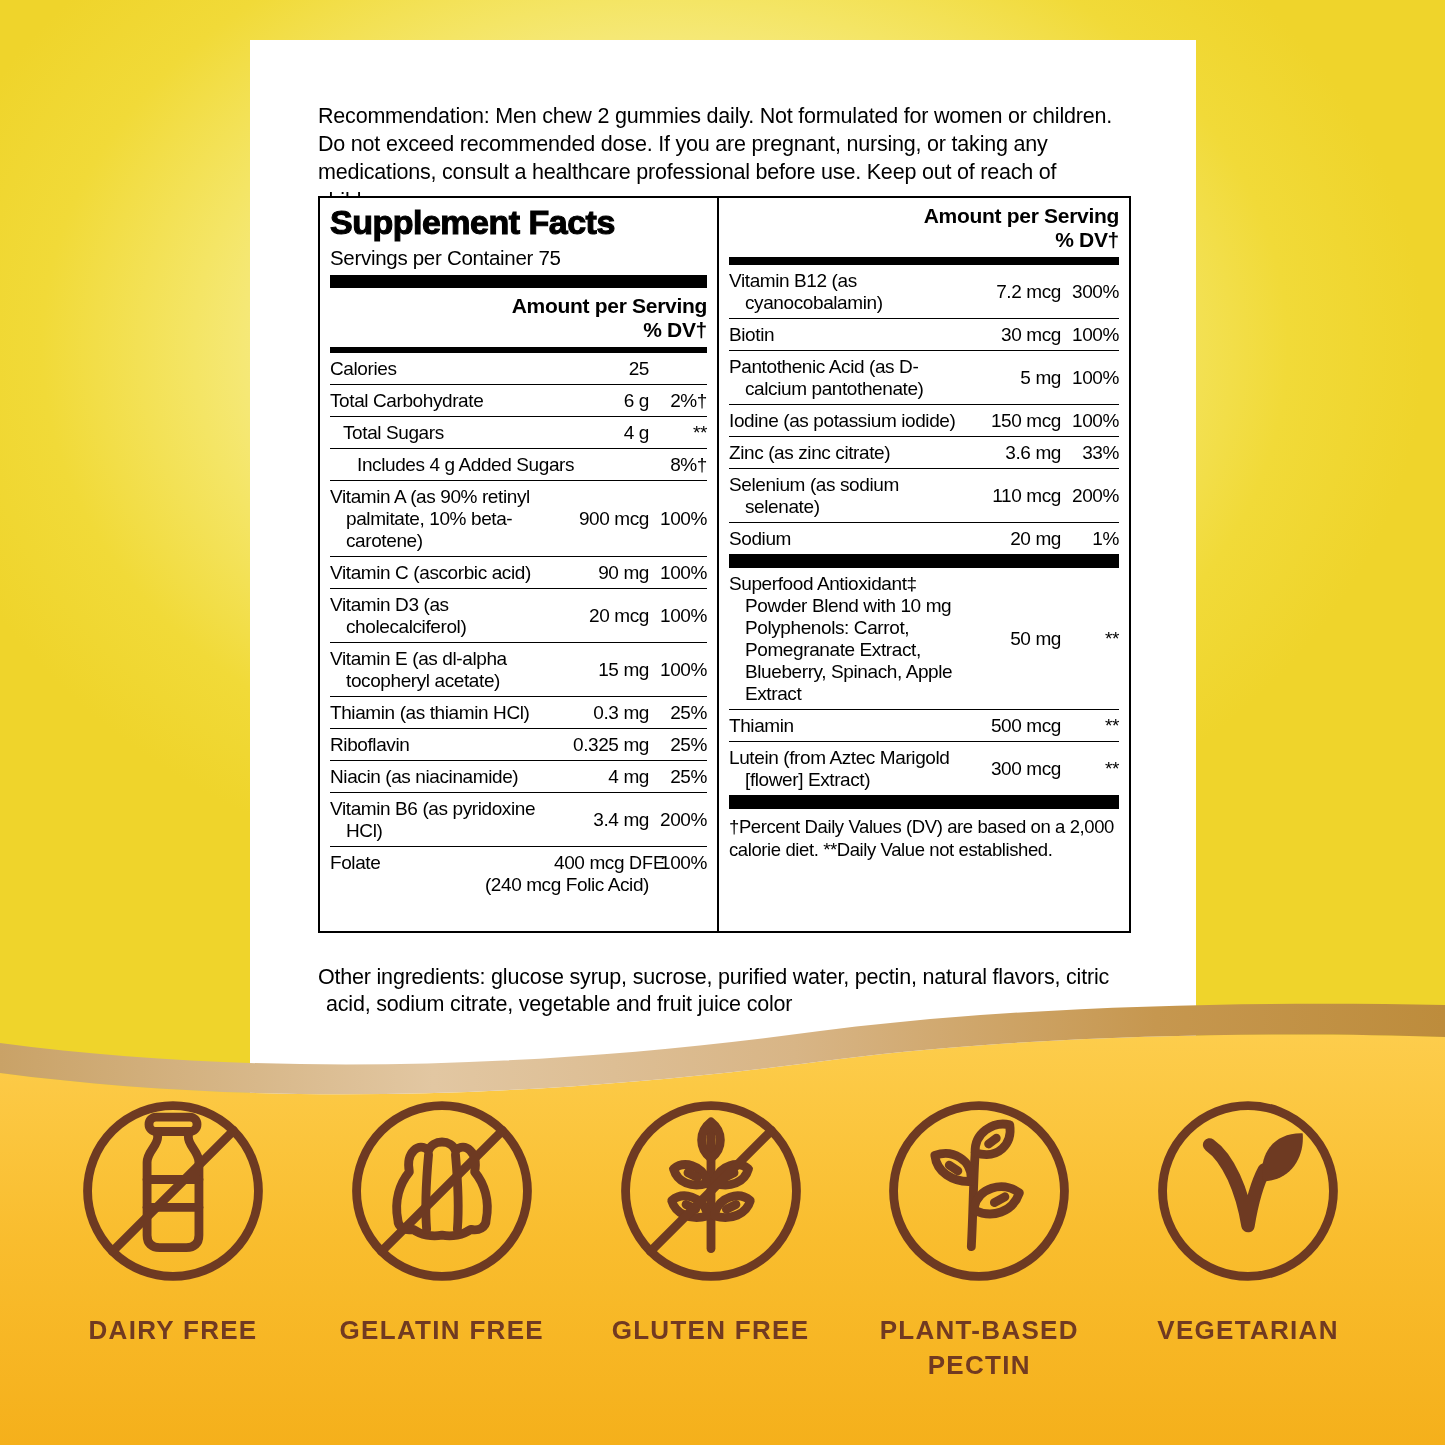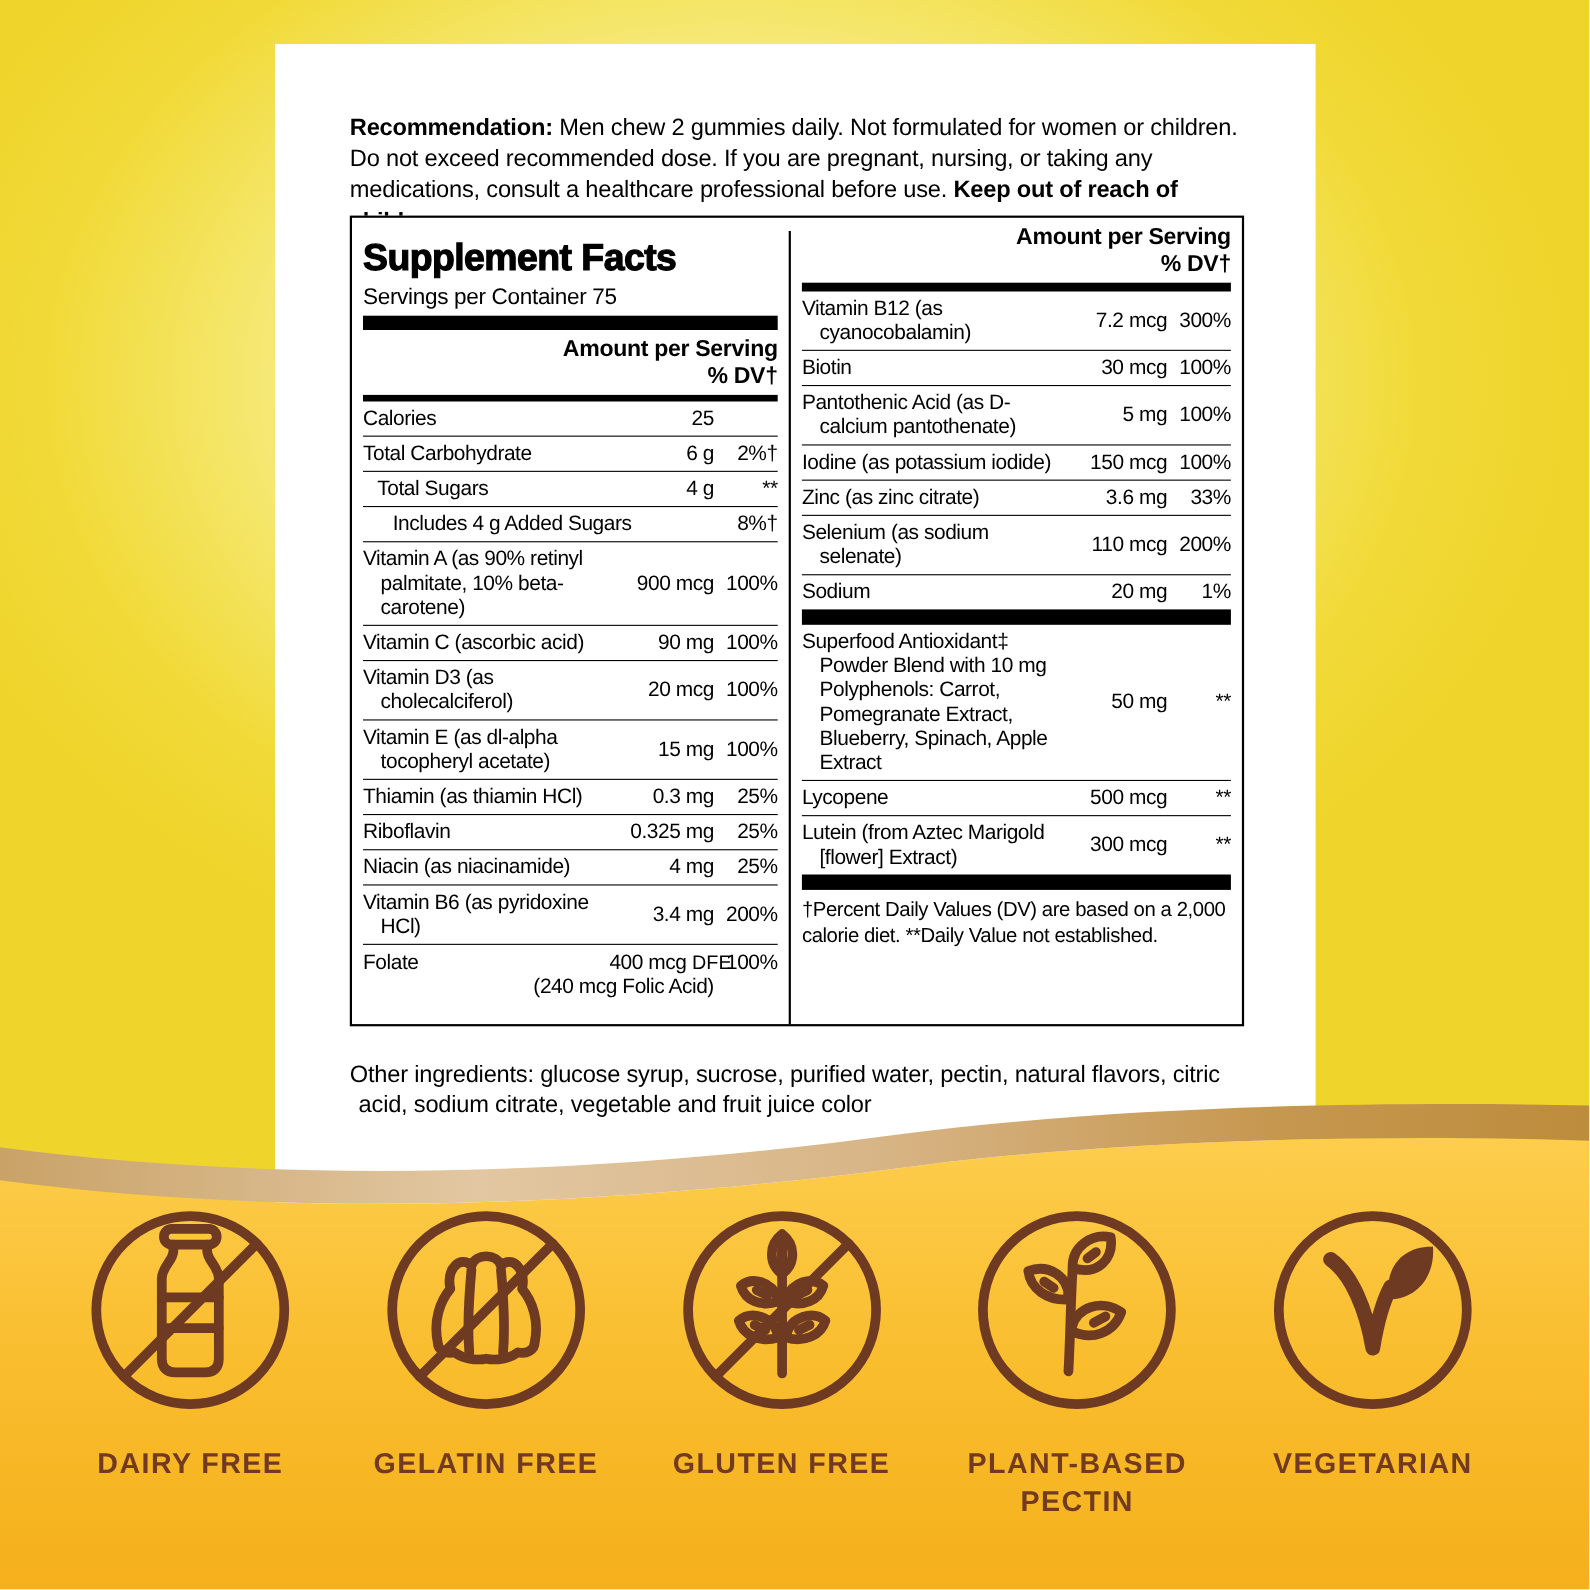--- a/index.html
+++ b/index.html
@@ -14,29 +14,29 @@
   }
   .card{
     position:absolute;left:250px;top:40px;width:946px;height:1060px;
     background:#ffffff;
   }
   
   .rec{
     position:absolute;left:68px;top:40px;width:820px;
     font-size:21.5px;line-height:1.32;letter-spacing:-0.2px;
   }
-  .rec b{font-weight:bold;}
+  .rec b{font-weight:normal;}
   
   .sf{
     position:absolute;left:68px;top:156px;width:813px;height:737px;
     border:2.5px solid #000;box-sizing:border-box;display:flex;
     overflow:hidden;background:#fff;
   }
   .col{box-sizing:border-box;padding:0 10px;overflow:hidden;}
-  .col-l{width:399px;border-right:2.5px solid #000;margin-top:12px;}
+  .col-l{width:399px;border-right:2.5px solid #000;}
   .col-r{flex:1;}
   .sf-title{
     font-size:34px;font-weight:bold;letter-spacing:-0.5px;
     -webkit-text-stroke:1.1px #000;margin:5px 0 3px 0;white-space:nowrap;
   }
   .serv{font-size:20.5px;line-height:1.24;letter-spacing:-0.3px;}
   .rowbar{background:#000;}
   .bar13{height:13px;margin-top:5px;}
   .bar6{height:6px;}
   .bar8{height:8px;}
@@ -212,21 +212,21 @@
             <span class="namt">20 mg</span>
             <span class="ndv">1%</span>
           </div>
           <div class="rowbar" style="height: 14px;"></div>
           <div class="nrow nb">
             <span class="nname">Superfood Antioxidant‡ Powder Blend with 10 mg Polyphenols: Carrot, Pomegranate Extract, Blueberry, Spinach, Apple Extract</span>
             <span class="namt">50 mg</span>
             <span class="ndv">**</span>
           </div>
           <div class="nrow">
-            <span class="nname">Lycopene</span>
+            <span class="nname">Thiamin</span>
             <span class="namt">500 mcg</span>
             <span class="ndv">**</span>
           </div>
           <div class="nrow">
             <span class="nname">Lutein (from Aztec Marigold [flower] Extract)</span>
             <span class="namt">300 mcg</span>
             <span class="ndv">**</span>
           </div>
           <div class="rowbar" style="height: 14px;"></div>
           <div class="note">†Percent Daily Values (DV) are based on a 2,000 calorie diet. **Daily Value not established.</div>

